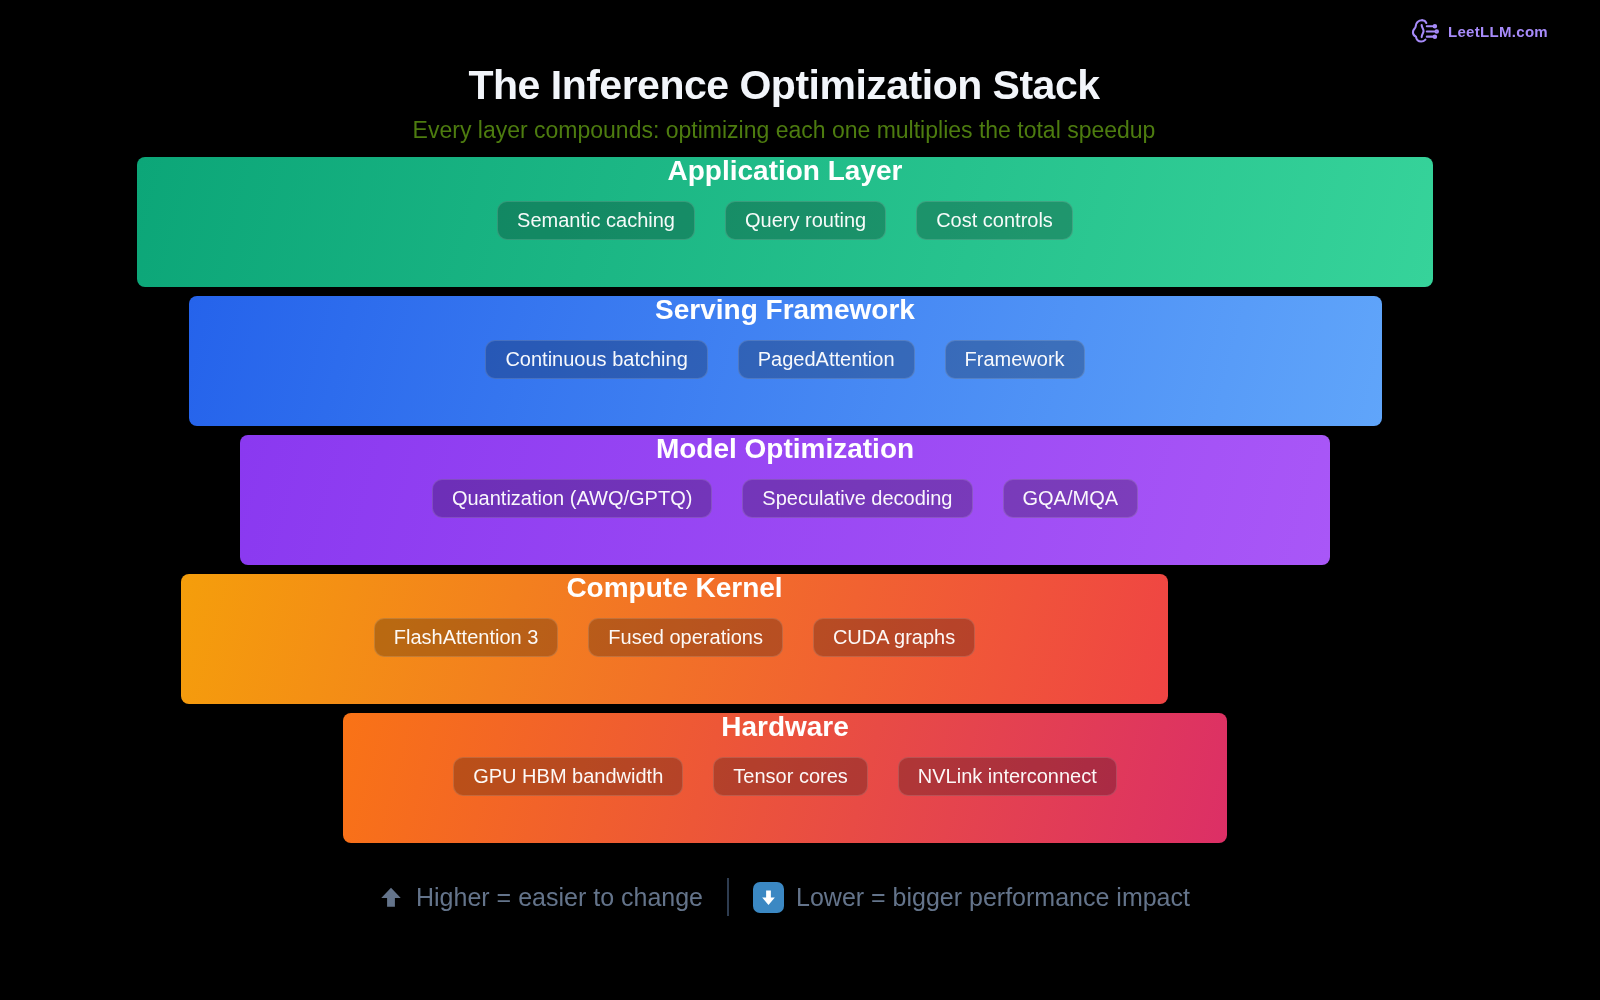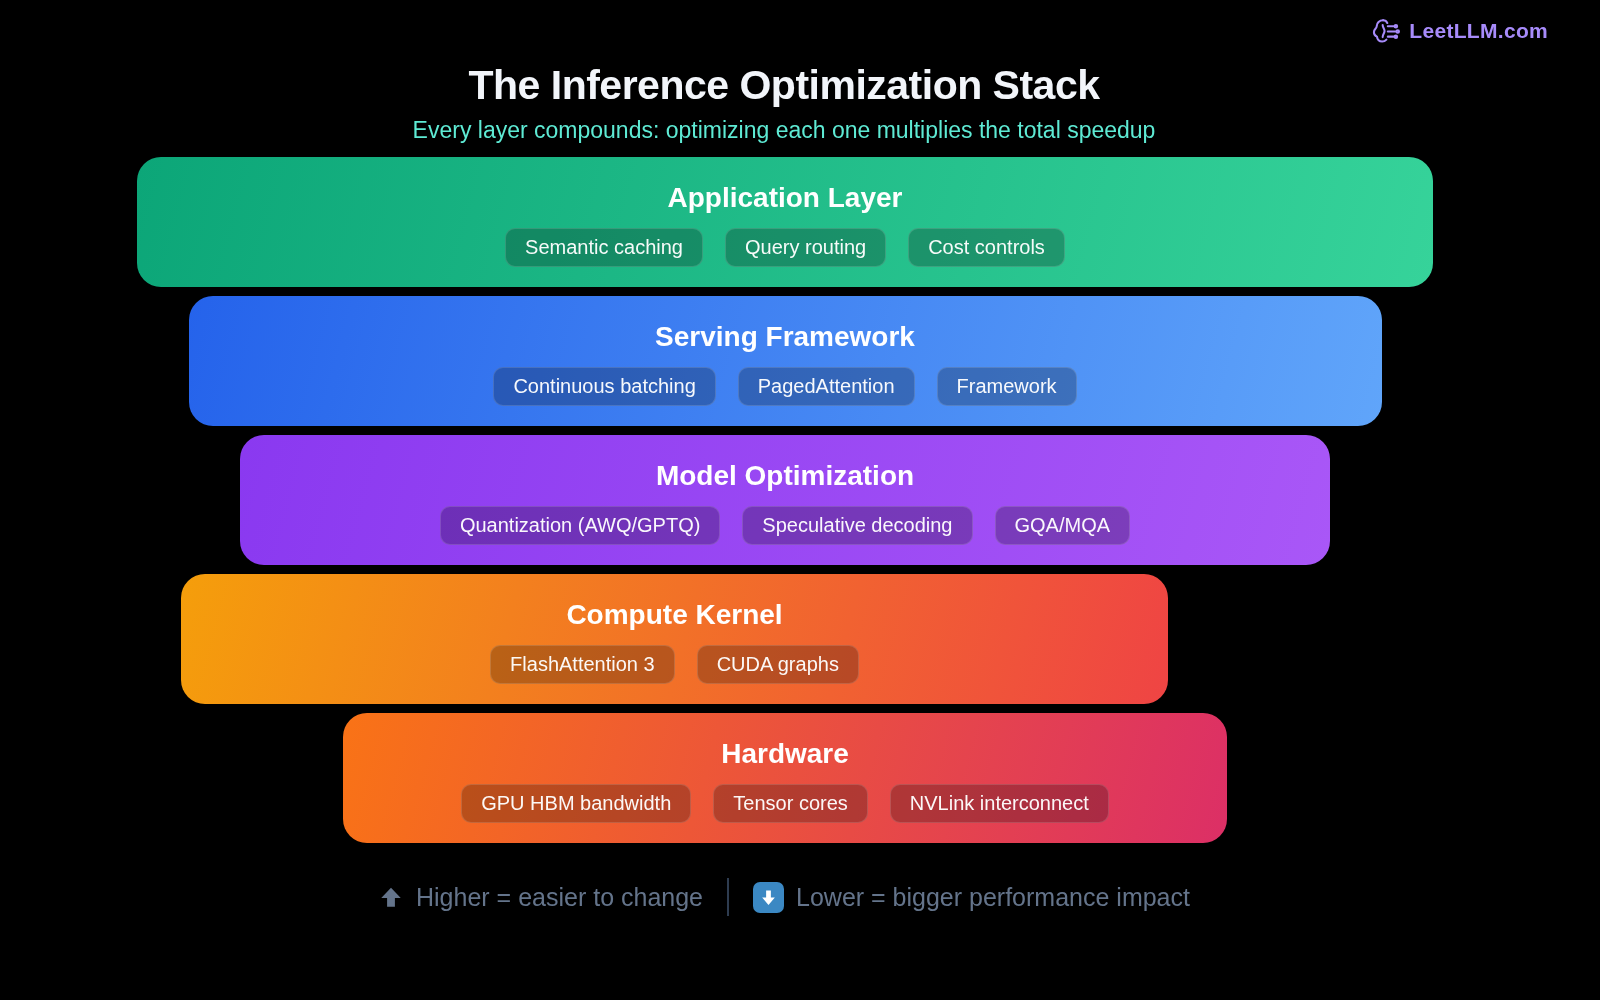--- a/index.html
+++ b/index.html
@@ -7,34 +7,34 @@
     width:1600px;height:1000px;position:relative;overflow:hidden;
     font-family:"Liberation Sans","DejaVu Sans",sans-serif;
     -webkit-font-smoothing:antialiased;
   }
   
   .brand{
     position:absolute;top:16px;right:52px;
     display:flex;align-items:center;gap:9px;cursor:pointer;
   }
   .brand-icon{width:30px;height:30px;display:block;}
-  .brand-name{font-size:21px;font-weight:700;color:#a78bfa;letter-spacing:.3px;}
+  .brand-name{font-size:15px;font-weight:700;color:#a78bfa;letter-spacing:.3px;}
   
   .header{position:absolute;left:0;top:62px;width:1568px;text-align:center;}
   .page-title{font-size:41px;font-weight:700;color:#f2f5fa;margin:0;letter-spacing:-.5px;}
-  .page-subtitle{font-size:23px;color:#5eead4;margin:8px 0 0 0;}
+  .page-subtitle{font-size:23px;color:#4d7c0f;margin:8px 0 0 0;}
   
   .stack{position:absolute;left:137px;top:157px;width:1296px;}
   .layer{
-    height:130px;border-radius:24px;margin:0 auto 9px auto;
+    height:130px;border-radius:8px;margin:0 auto 9px auto;
     display:flex;flex-direction:column;align-items:center;justify-content:flex-start;
-    padding-top:27px;box-sizing:border-box;
+    box-sizing:border-box;
   }
   .layer-title{font-size:28px;font-weight:700;color:#ffffff;line-height:1;margin-bottom:16px;}
-  .layer-tags{display:flex;gap:22px;align-items:center;justify-content:center;}
+  .layer-tags{display:flex;gap:30px;align-items:center;justify-content:center;}
   .chip{
     background:rgba(0,0,0,0.24);
     border:1px solid rgba(255,255,255,0.14);
     border-radius:10px;
     padding:6px 19px;
     font-size:20px;color:rgba(255,255,255,0.96);
     line-height:1.25;white-space:nowrap;
   }
   
   .legend{
@@ -95,20 +95,21 @@
     <div class="layer-tags">
         <span class="chip">Quantization (AWQ/GPTQ)</span>
         <span class="chip">Speculative decoding</span>
         <span class="chip">GQA/MQA</span>
       </div>
   </div>
     <div class="layer" style="background: linear-gradient(105deg, rgb(245, 158, 11), rgb(239, 68, 68)); width: 987px; margin-left: 44px;">
     <div class="layer-title">Compute Kernel</div>
     <div class="layer-tags">
         <span class="chip">FlashAttention 3</span>
+        <span class="chip">Fused operations</span>
         <span class="chip">CUDA graphs</span>
       </div>
   </div>
     <div class="layer" style="background: linear-gradient(105deg, rgb(249, 115, 22), rgb(220, 47, 102)); width: 884px;">
     <div class="layer-title">Hardware</div>
     <div class="layer-tags">
         <span class="chip">GPU HBM bandwidth</span>
         <span class="chip">Tensor cores</span>
         <span class="chip">NVLink interconnect</span>
       </div>

